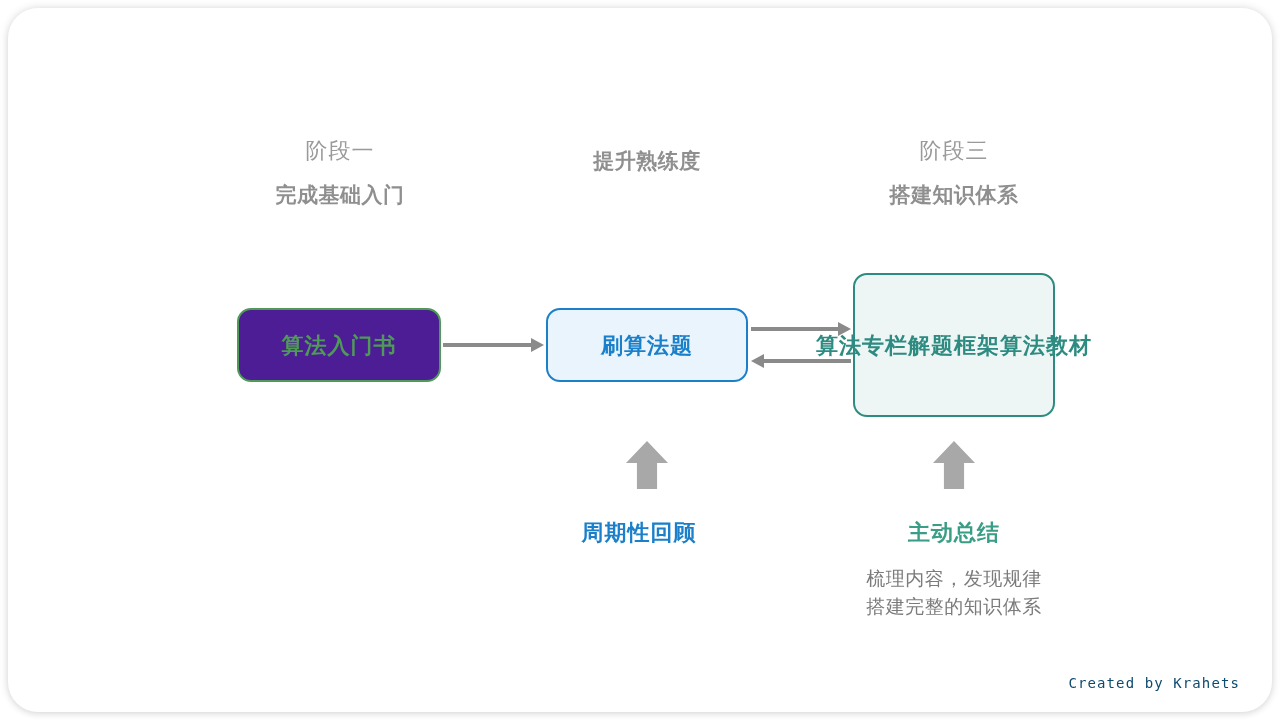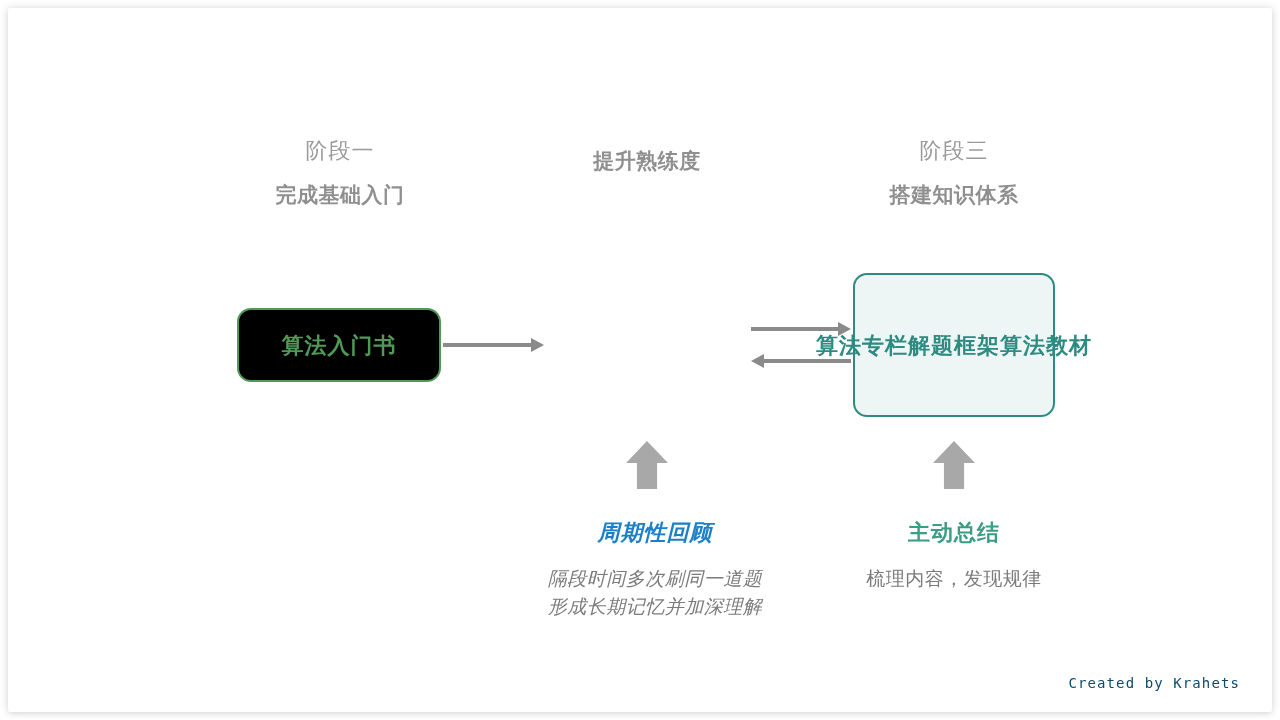--- a/index.html
+++ b/index.html
@@ -15,21 +15,21 @@
   }
 
   
   #canvas {
     position: absolute;
     left: 8px;
     top: 8px;
     width: 1264px;
     height: 704px;
     background: #ffffff;
-    border-radius: 2px;
+    border-radius: 30px;
     box-shadow: 0 0 10px rgba(0,0,0,0.13), 0 2px 6px rgba(0,0,0,0.07);
     overflow: hidden;
   }
 
   
   .stage-col {
     position: absolute;
     top: 126px;
     width: 300px;
     text-align: center;
@@ -61,21 +61,21 @@
     flex-direction: row;
     align-items: center;
     justify-content: center;
     font-weight: bold;
     letter-spacing: 1px;
   }
   .node .line { line-height: 37px; white-space: nowrap; }
 
   #node-book {
     left: 229px; top: 300px; width: 204px; height: 74px;
-    background: #000000;
+    background: #4c1d95;
     border-color: #4f9a57;
     color: #4f9a57;
     font-size: 22px;
   }
   #node-practice {
     left: 538px; top: 300px; width: 202px; height: 74px;
     background: #e9f4fd;
     border-color: #1b80c9;
     color: #1b80c9;
     font-size: 22px;
@@ -142,21 +142,21 @@
     letter-spacing: 1px;
     line-height: 30px;
   }
   .note-body {
     margin-top: 17px;
     font-size: 19px;
     color: #7b7b7b;
     line-height: 28px;
     letter-spacing: 0.5px;
   }
-  #note-review { left: 487px; top: 510px; font-style: italic; }
+  #note-review { left: 471px; top: 510px; }
   #note-review .note-title { color: #1b80c9; }
   #note-summary { left: 786px; top: 510px; }
   #note-summary .note-title { color: #3a9d85; }
 
   
   #credit {
     position: absolute;
     right: 32px;
     bottom: 21px;
     font-family: "DejaVu Sans Mono", "Liberation Mono", monospace;
@@ -179,20 +179,23 @@
   </div>
   <div class="stage-col" style="left:796px;">
     <div class="stage-sub">阶段三</div>
     <div class="stage-title">搭建知识体系</div>
   </div>
 
   <div class="node" id="node-book">
     <div class="line">算法入门书</div>
   </div>
 
+  <div class="node" id="node-practice">
+    <div class="line">刷算法题</div>
+  </div>
 
   <div class="node" id="node-system">
     <div class="line">算法专栏</div>
     <div class="line">解题框架</div>
     <div class="line">算法教材</div>
   </div>
 
   <div class="h-arrow right" id="arrow-book-practice">
     <div class="shaft"></div>
     <div class="head"></div>
@@ -204,28 +207,25 @@
   <div class="h-arrow left" id="arrow-system-practice">
     <div class="shaft"></div>
     <div class="head"></div>
   </div>
 
   <div class="up-arrow" id="up-arrow-review"></div>
   <div class="up-arrow" id="up-arrow-summary"></div>
 
   <div class="note" id="note-review">
     <div class="note-title">周期性回顾</div>
-    <div class="note-body">
-      <div>隔段时间多次刷同一道题</div>
-      <div>形成长期记忆并加深理解</div>
-    </div>
   </div>
 
   <div class="note" id="note-summary">
     <div class="note-title">主动总结</div>
     <div class="note-body">
       <div>梳理内容，发现规律</div>
+      <div>搭建完整的知识体系</div>
     </div>
   </div>
 
   <div id="credit">Created by Krahets</div>
 
 </div>
 
 </body></html>

